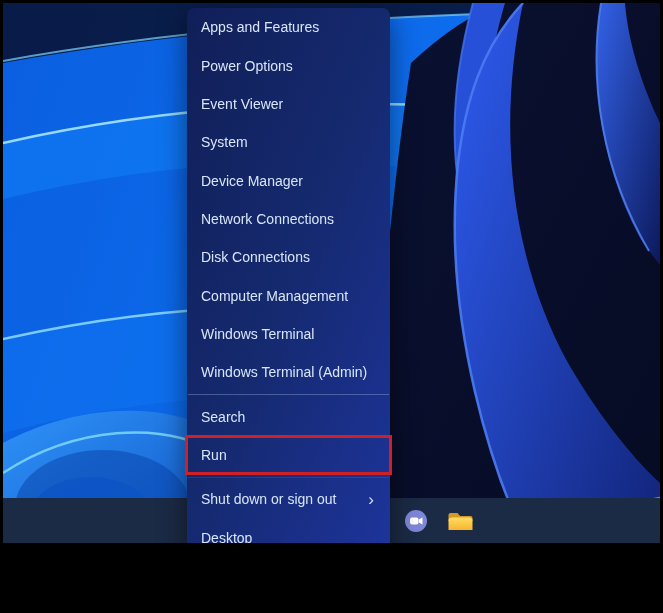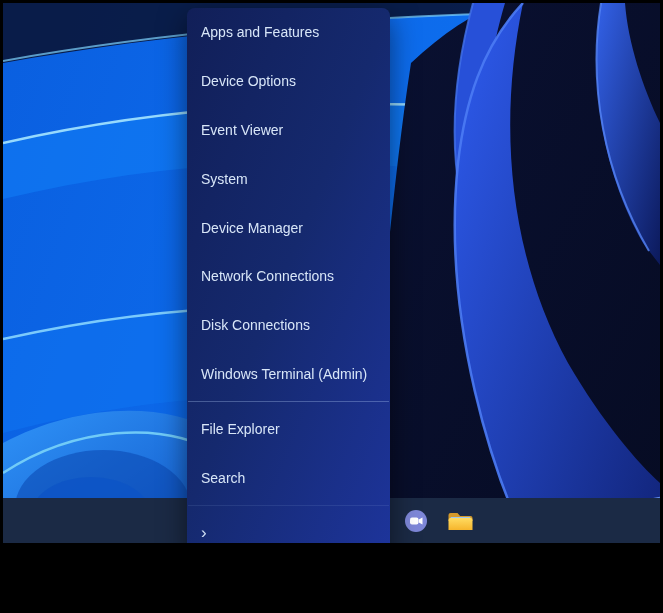--- a/index.html
+++ b/index.html
@@ -139,56 +139,67 @@
     <path d="M598,0 C585,80 600,170 646,248" stroke="#5585f6" stroke-width="2" fill="none" opacity="0.8"></path>
     <path d="M330,607 C430,552 540,515 657,495 L657,545 C560,560 470,582 430,607 Z" fill="#2e62e8"></path>
     <path d="M330,607 C430,552 540,515 657,495" stroke="#6b9af8" stroke-width="2.5" fill="none" opacity="0.9"></path>
   </svg>
 
   <nav class="wx-menu">
     <div class="mi">
         <span>Apps and Features</span>
       </div>
     <div class="mi">
-        <span>Device Options</span>
+        <span>Power Options</span>
       </div>
     <div class="mi">
         <span>Event Viewer</span>
       </div>
     <div class="mi">
         <span>System</span>
       </div>
     <div class="mi">
         <span>Device Manager</span>
       </div>
     <div class="mi">
         <span>Network Connections</span>
       </div>
     <div class="mi">
         <span>Disk Connections</span>
       </div>
     <div class="mi">
+        <span>Computer Management</span>
+      </div>
+    <div class="mi">
+        <span>Windows Terminal</span>
+      </div>
+    <div class="mi">
         <span>Windows Terminal (Admin)</span>
       </div>
 
     <div class="sep"></div>
 
     <div class="mi">
-        <span>File Explorer</span>
-      </div>
-    <div class="mi">
         <span>Search</span>
       </div>
 
+    <div class="mi">
+      <span>Run</span>
+      <span class="red-frame"></span>
+    </div>
 
     <div class="sep faint"></div>
 
     <div class="mi">
+      <span>Shut down or sign out</span>
       <span class="chev">›</span>
     </div>
+    <div class="mi">
+        <span>Desktop</span>
+      </div>
   </nav>
 
   <div class="taskbar">
     <div class="tb-icons">
 
       <div class="tb-btn active">
         <svg width="24" height="24" viewBox="0 0 24 24">
           <defs>
             <linearGradient id="winG" x1="0" y1="0" x2="1" y2="1">
               <stop offset="0" stop-color="#5ac8f7"></stop>

